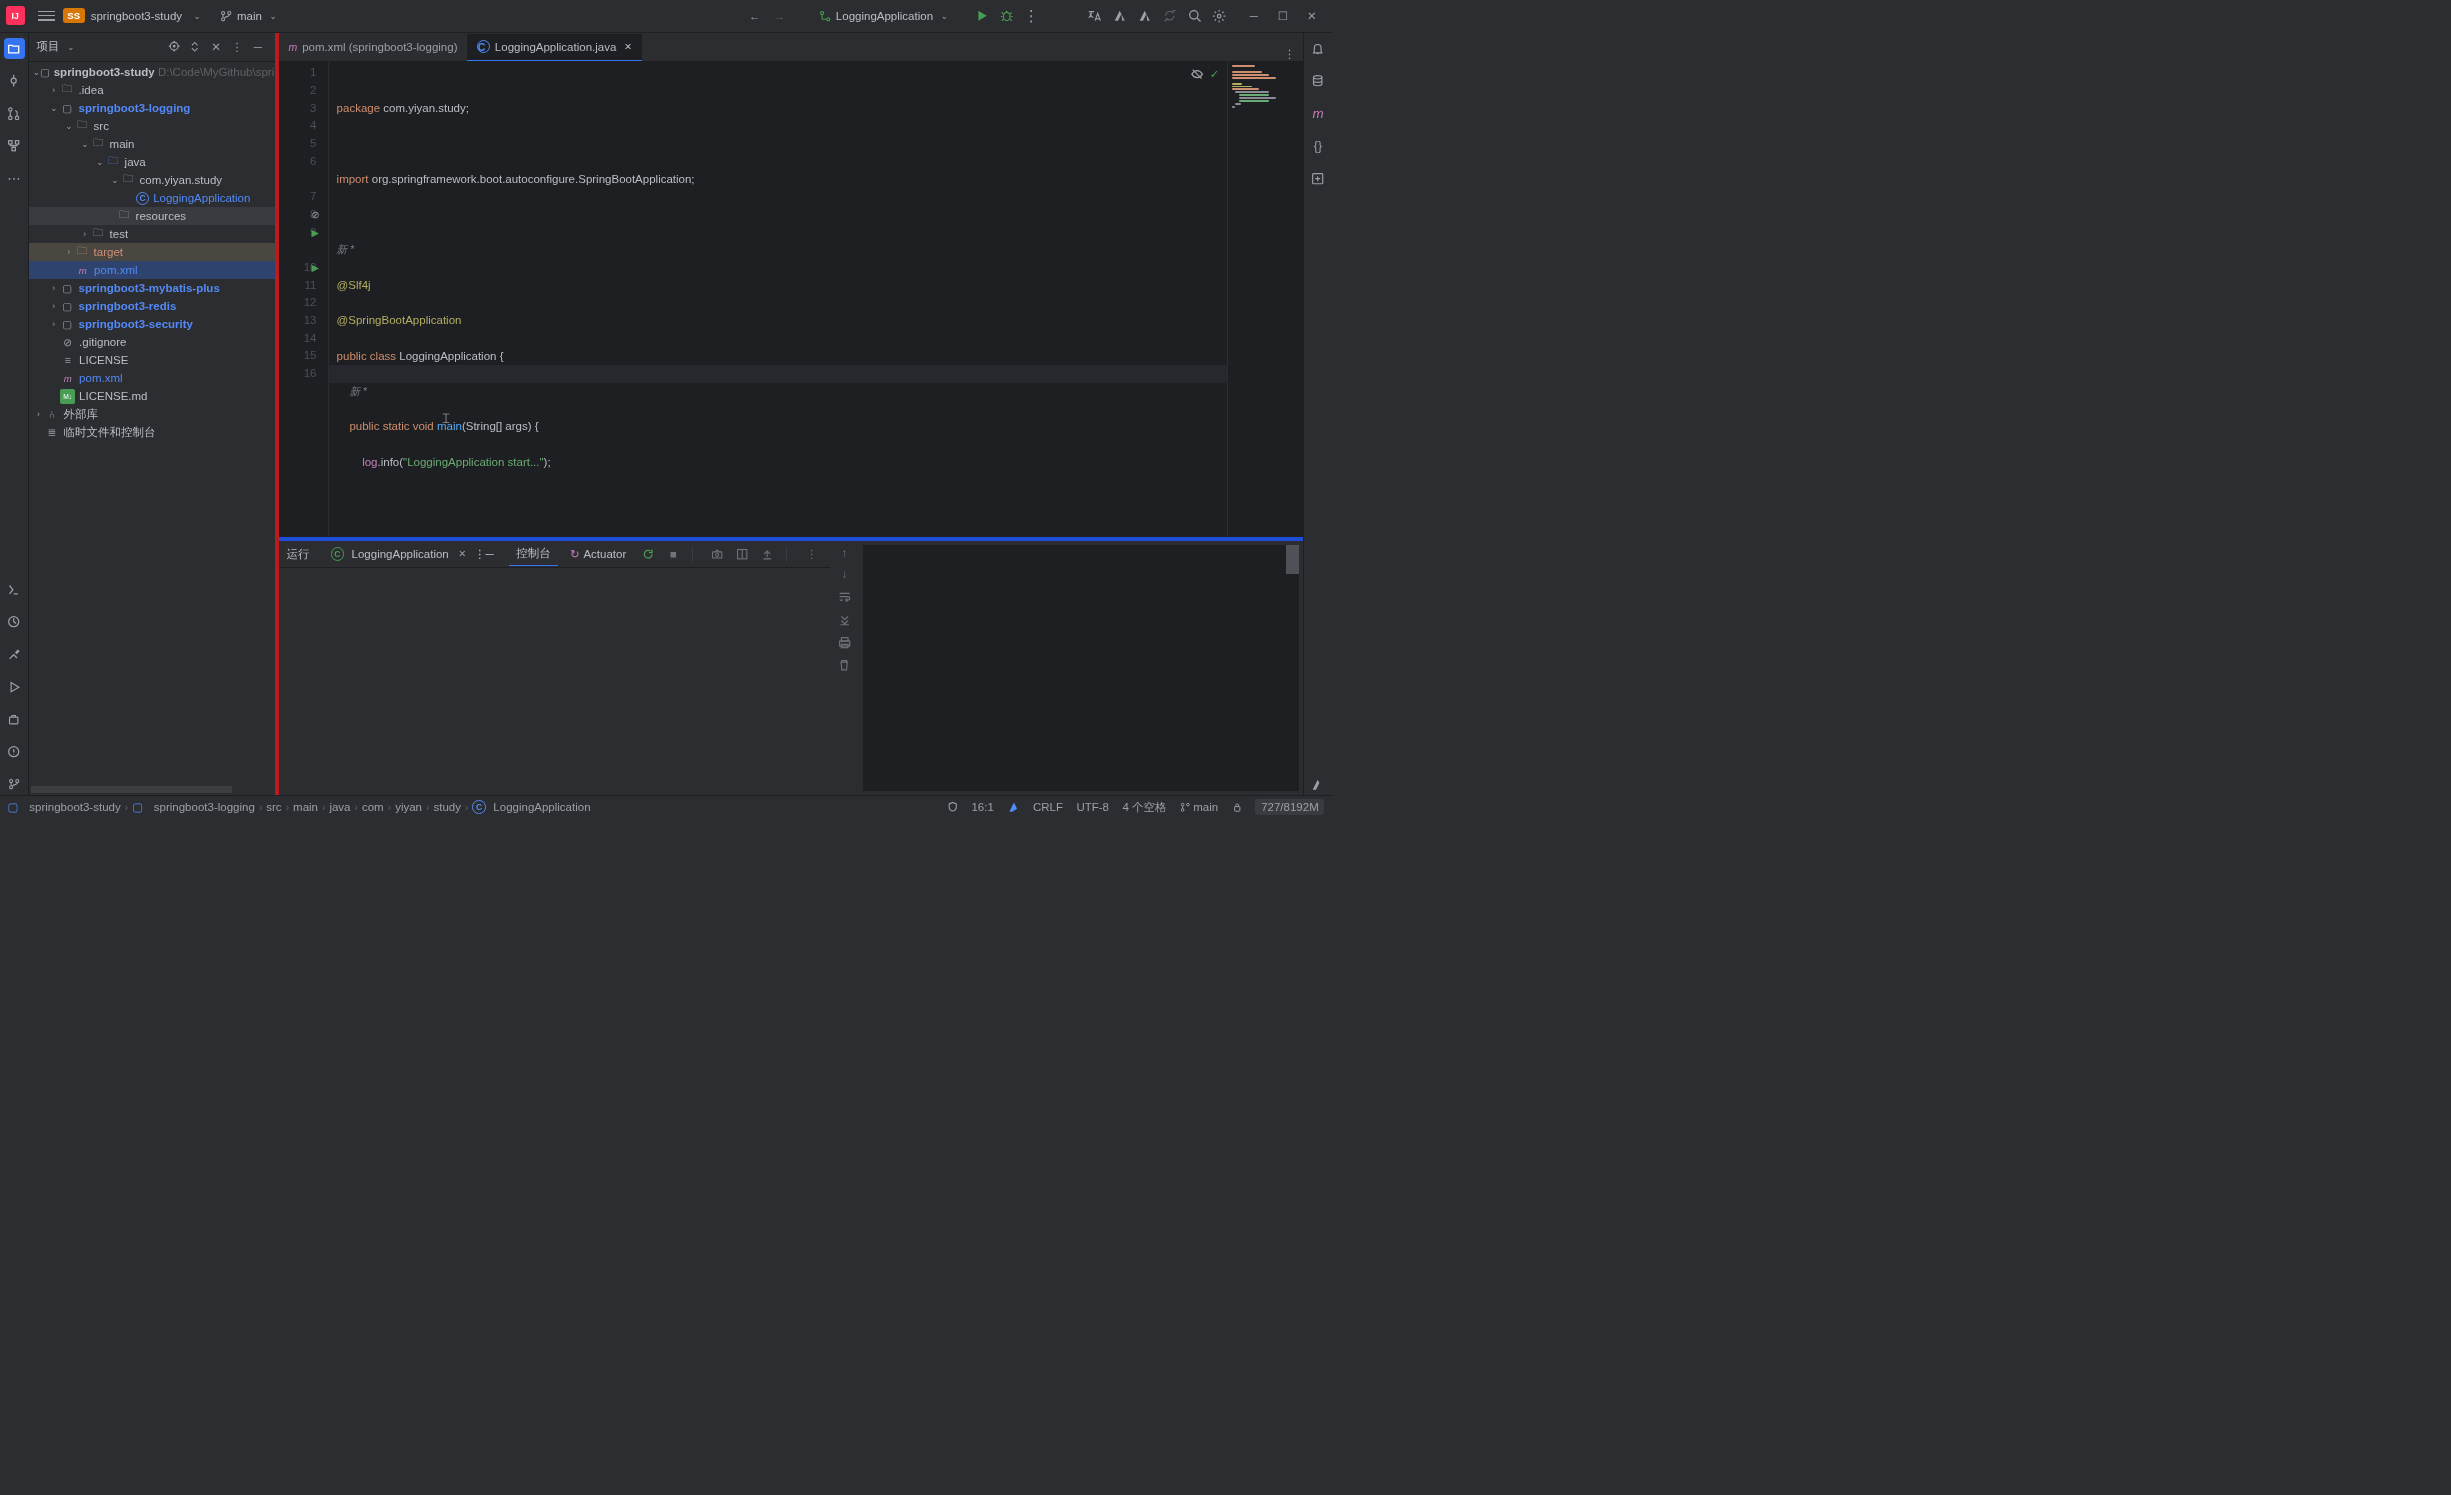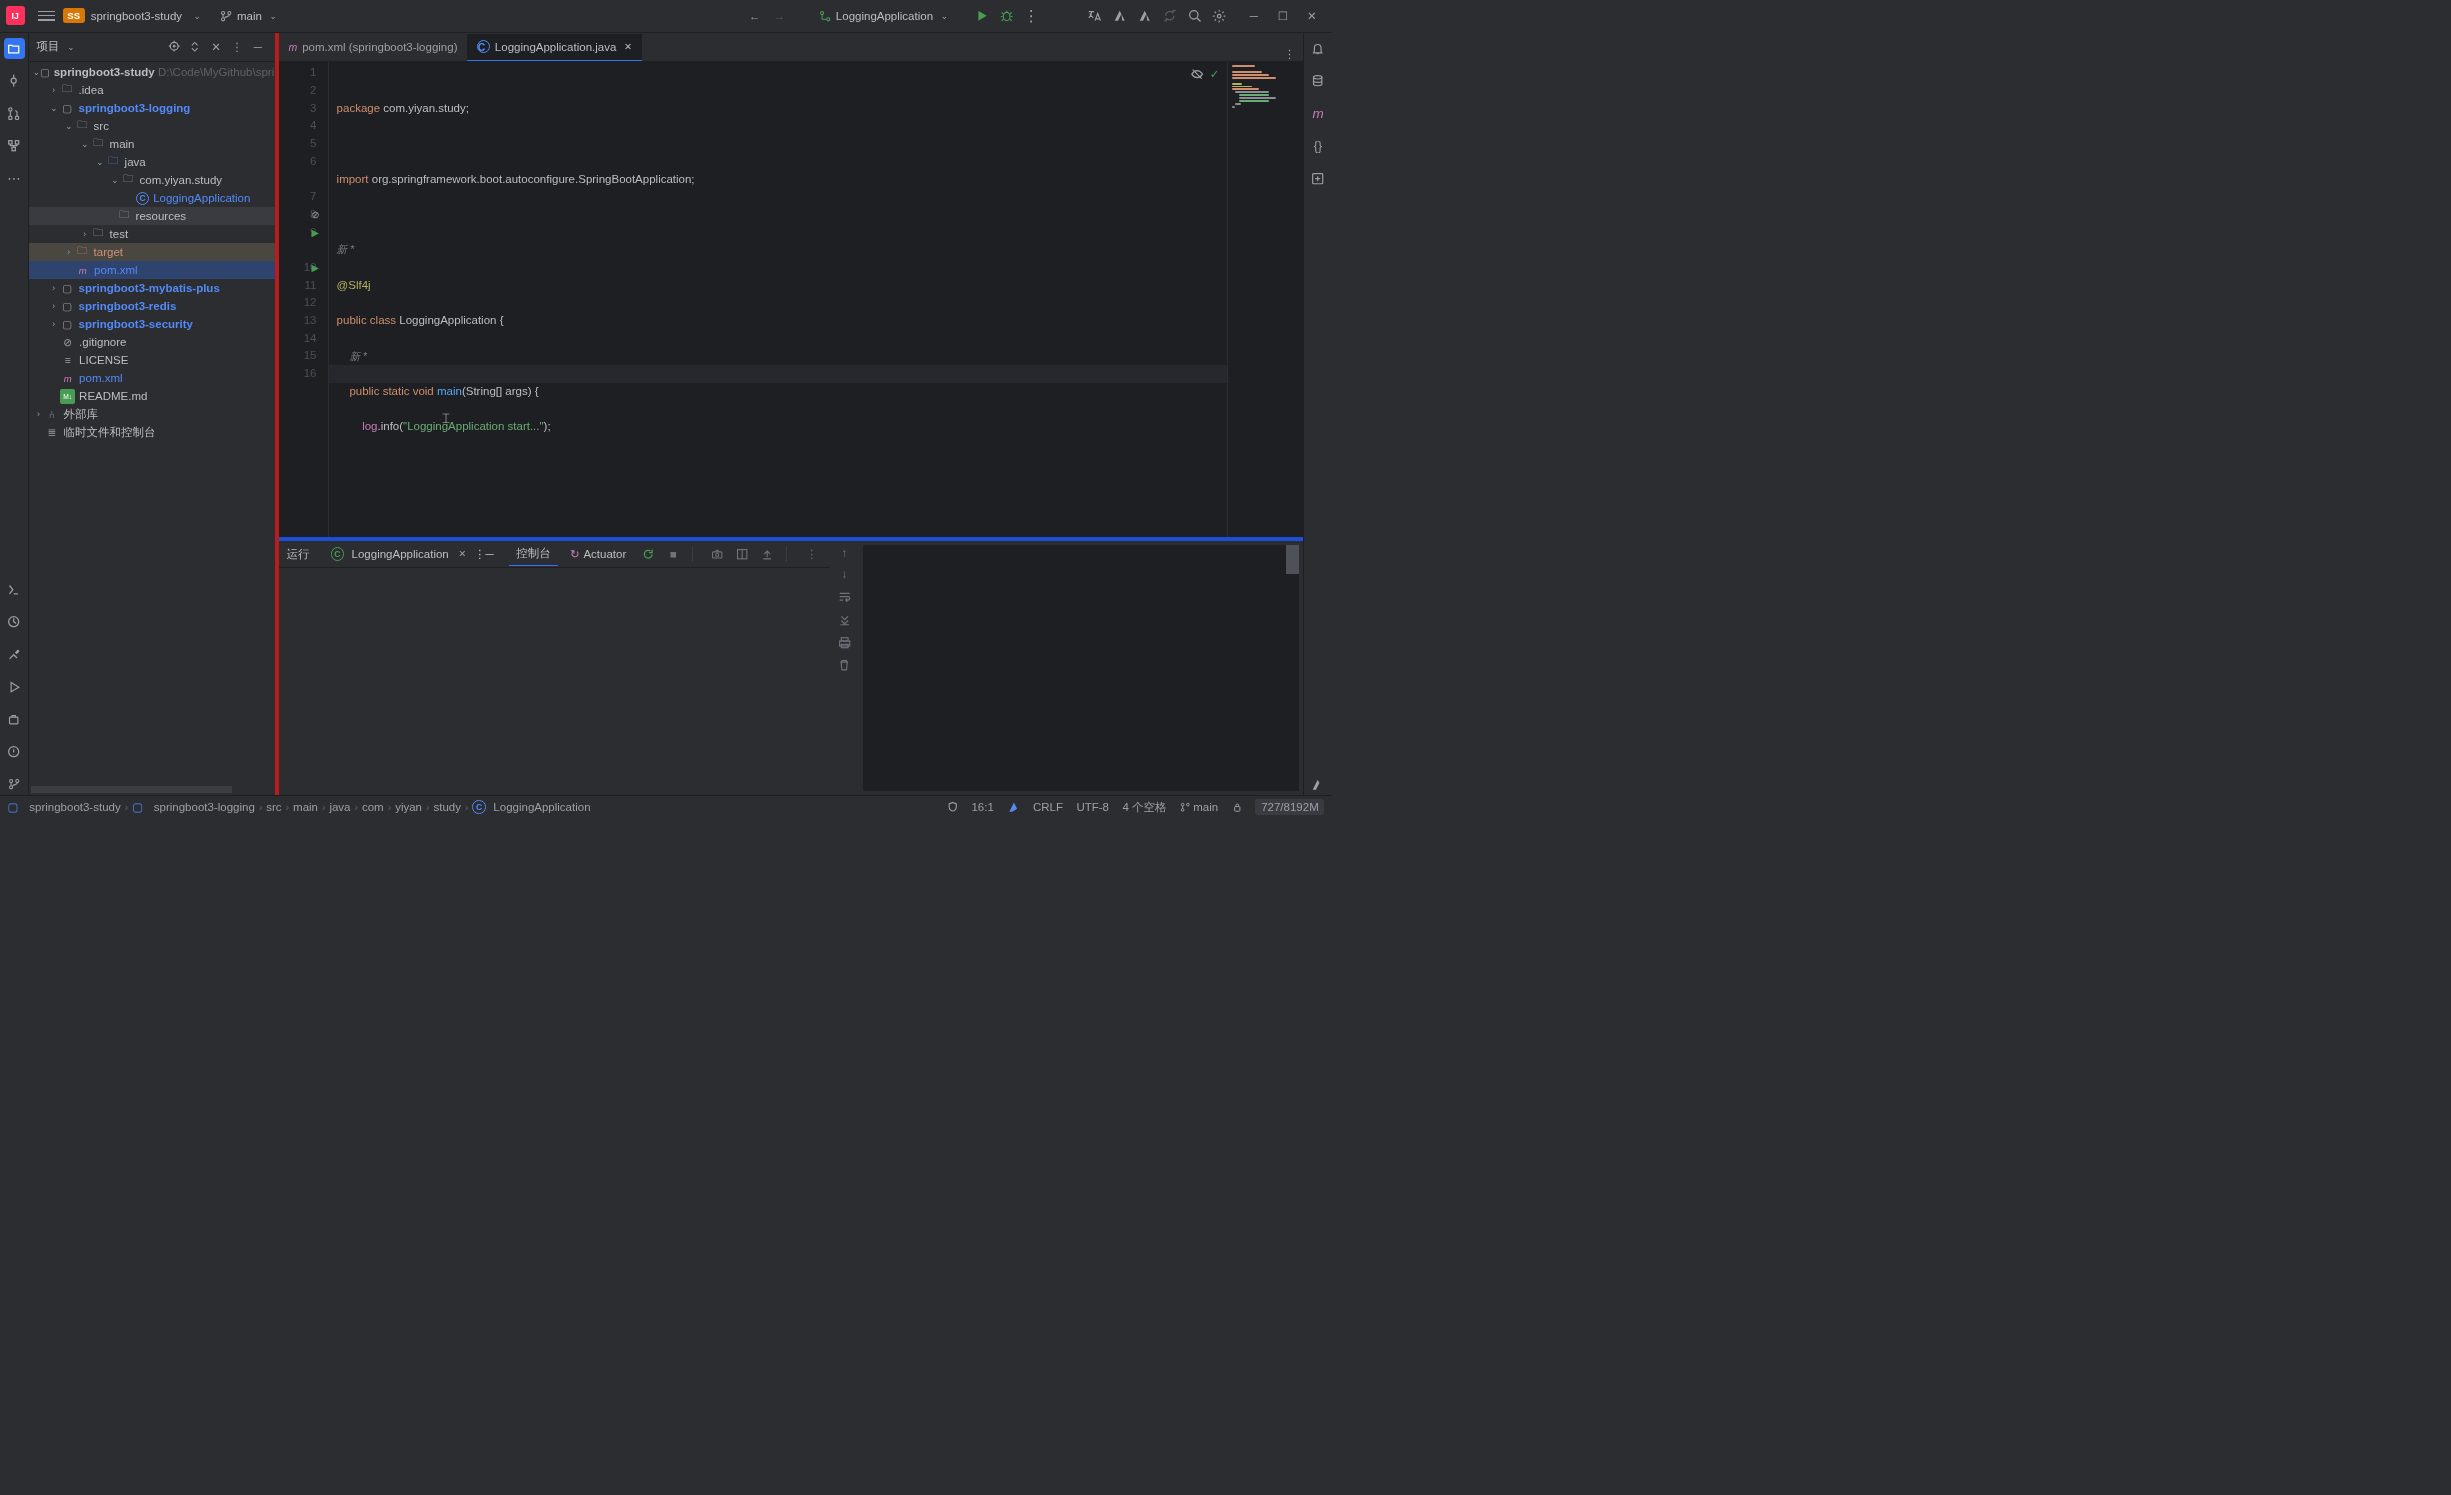--- a/index.html
+++ b/index.html
@@ -381,21 +381,21 @@
       <div class="tree-row" style="padding-left:31px">
           <span class="ico" style="color:#9aa0a6">≡</span>
           <span>LICENSE</span>
         </div>
       <div class="tree-row" style="padding-left:31px">
           <span class="ico xml-ico">m</span>
           <span style="color:#548af7">pom.xml</span>
         </div>
       <div class="tree-row" style="padding-left:31px">
           <span class="ico md-ico">M↓</span>
-          <span>README.md</span>
+          <span>LICENSE.md</span>
         </div>
       <div class="tree-row" style="padding-left:3.8px">
           <span class="arrow">›</span>
           <span class="ico" style="color:#9aa0a6">⑃</span>
           <span>外部库</span>
         </div>
       <div class="tree-row" style="padding-left:15.3px">
           <span class="ico" style="color:#9aa0a6">≣</span>
           <span>临时文件和控制台</span>
         </div>
@@ -455,20 +455,21 @@
           </div>
         </div>
         <div class="code">
           <div class="cursor-line" style="top:calc(2.9px + 17 * 17.7px)"></div>
 <div class="line"><span class="kw">package</span><span> com.yiyan.study;</span></div>
 <div class="line"></div>
 <div class="line"><span class="kw">import</span><span> org.springframework.boot.autoconfigure.SpringBootApplication;</span></div>
 <div class="line"></div>
 <div class="line"><span class="hint">新 *</span></div>
 <div class="line"><span class="ann">@Slf4j</span></div>
+<div class="line"><span class="ann">@SpringBootApplication</span></div>
 <div class="line"><span class="kw">public </span><span class="kw">class </span><span class="cls">LoggingApplication </span><span>{</span></div>
 <div class="line">    <span class="hint">新 *</span></div>
 <div class="line">    <span class="kw">public </span><span class="kw">static </span><span class="kw">void </span><span class="mth">main</span><span>(String[] args) {</span></div>
 <div class="line">        <span class="fld">log</span><span>.info(</span><span class="str">"LoggingApplication start..."</span><span>);</span></div>
 
 
 
 
 
           <span class="text-caret" style="top:348px;left:113px">⌶</span>

